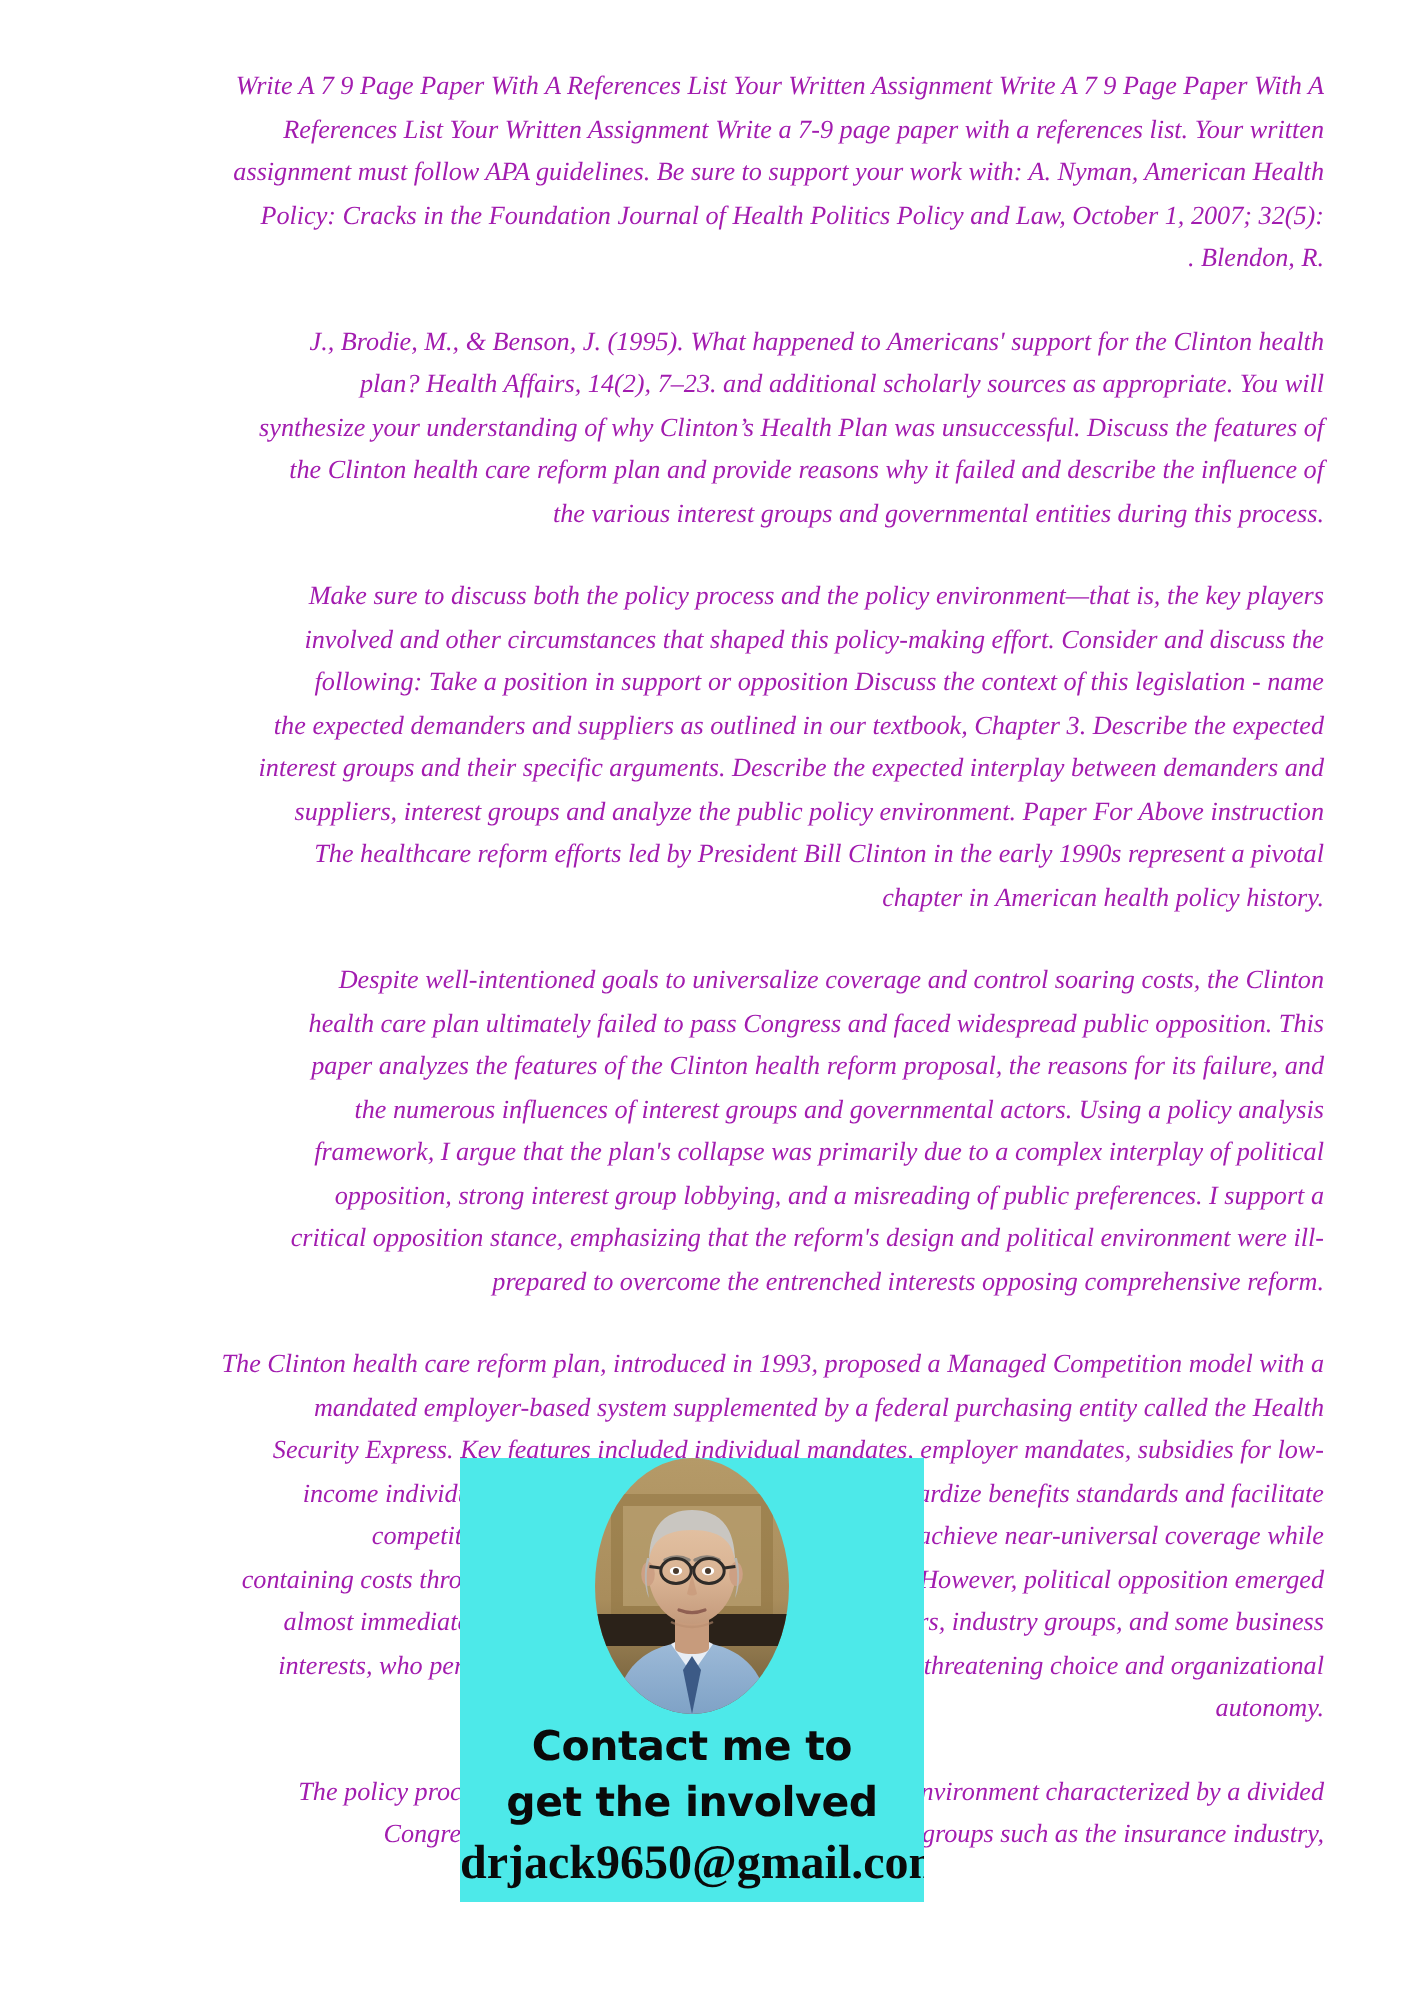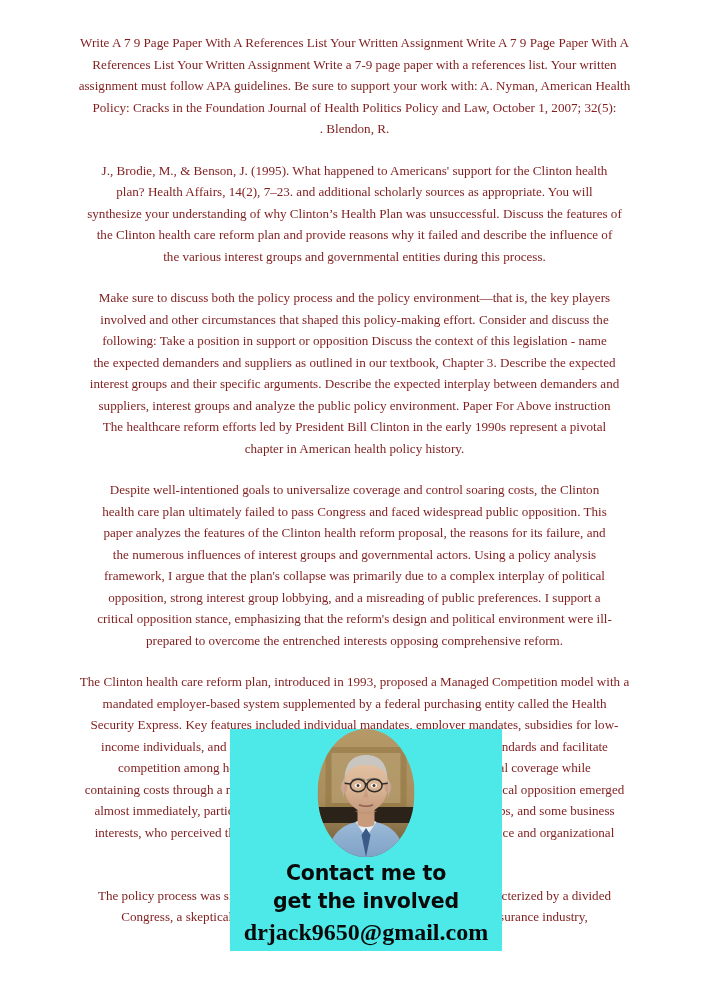--- a/index.html
+++ b/index.html
@@ -20,33 +20,34 @@
     position: absolute;
     left: 47px;
     top: 32px;
     width: 615px;
   }
 
   .para {
     margin: 0 0 20px 0;
     font-size: 13.1px;
     line-height: 21.5px;
-    text-align: center;
-    color: #7f1d1d;
+    text-align: right;
+    color: #a21caf;
     white-space: pre-wrap;
     font-family: "Liberation Serif", "DejaVu Serif", serif;
+    font-style: italic;
   }
   .para:last-child { margin-bottom: 0; }
 
   
   #contact-overlay {
     position: absolute;
     left: 230px;
     top: 729px;
-    width: 272px;
+    width: 232px;
     height: 222px;
     background: #4DE9E9;
     z-index: 50;
     overflow: hidden;
   }
 
   #portrait {
     position: absolute;
     left: 50%;
     transform: translateX(-50%);

